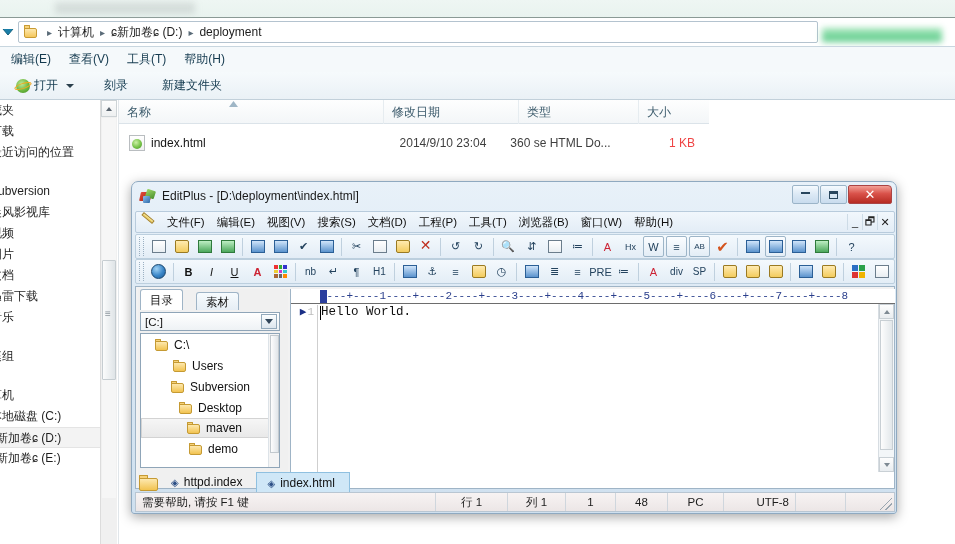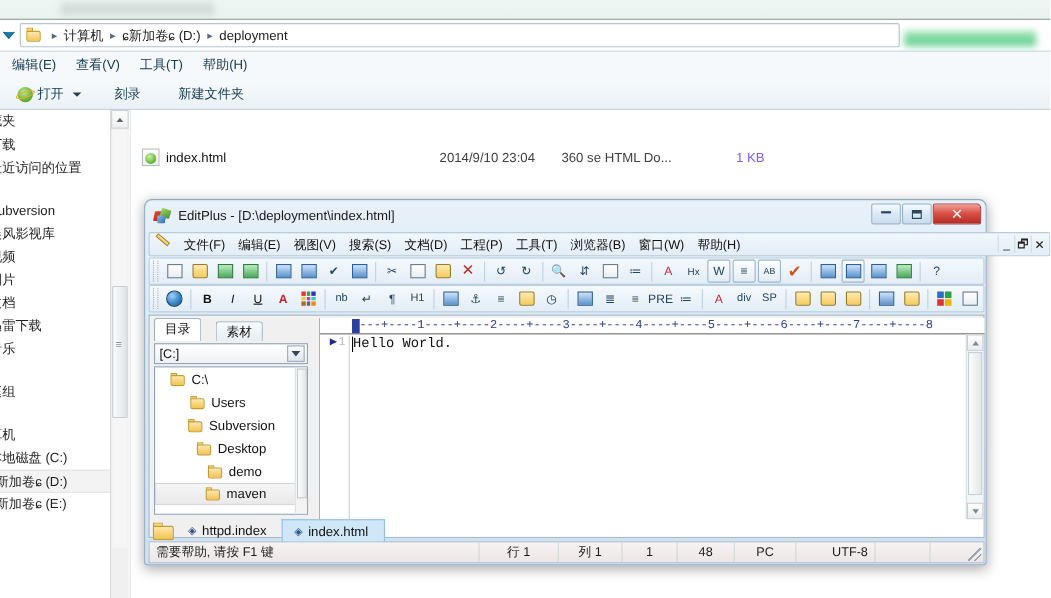--- a/index.html
+++ b/index.html
@@ -161,21 +161,21 @@
     background: linear-gradient(to bottom,#ffffff,#f0f0f0);
     border: 1px solid #b9bdc0;
   }
   .file-ico::after {
     content: ""; position: absolute; left: 2px; top: 3px; width: 10px; height: 10px; border-radius: 50%;
     background: radial-gradient(circle at 40% 35%, #cdf0a6 0%, #76c247 55%, #3f8d22 100%);
   }
   .cell-name { font-size: 12px; color: #141414; width: 225px; white-space: nowrap; }
   .cell-date { font-size: 12px; color: #3f3f3f; width: 135px; text-align: center; white-space: nowrap; }
   .cell-type { font-size: 12px; color: #3f3f3f; width: 120px; white-space: nowrap; }
-  .cell-size { font-size: 12px; color: #8b5cf6; width: 70px; text-align: right; padding-right: 5px; white-space: nowrap; }
+  .cell-size { font-size: 12px; color: #ef4444; width: 70px; text-align: right; padding-right: 5px; white-space: nowrap; }
 
   
   .ep-win {
     position: absolute; left: 131px; top: 181px; width: 766px; height: 333px;
     border-radius: 7px 7px 3px 3px;
     background: linear-gradient(to bottom, #e8f1f9 0%, #dce9f4 38%, #cfe0ef 100%);
     border: 1px solid #8fa9c0;
     box-shadow: 0 3px 12px rgba(0,0,0,.35);
   }
   .ep-title {
@@ -212,21 +212,21 @@
   .wb.close {
     width: 44px;
     border: 1px solid #a44; border-radius: 2px 4px 2px 2px;
     background: linear-gradient(to bottom, #f3a096 0%, #d9524a 45%, #b62b22 100%);
     color: #fff; font-size: 13px; font-weight: bold;
   }
   .wb .minglyph { display:block; width: 9px; height: 3px; border-bottom: 2px solid #29465e; margin-top:-4px;}
   .wb .maxglyph { display:block; width: 9px; height: 8px; border: 1.5px solid #29465e; border-top-width: 3px;}
 
   .ep-menubar {
-    position: absolute; left: 3px; top: 29px; width: 820px; height: 22px;
+    position: absolute; left: 3px; top: 29px; width: 760px; height: 22px;
     background: linear-gradient(to bottom, #f1f7fc, #e3edf6);
     border: 1px solid #b8cbdc; border-radius: 2px;
     display: flex; align-items: center;
   }
   .ep-pencil {
     width: 18px; height: 16px; position: relative; margin: 0 4px 0 3px; flex: 0 0 auto;
   }
   .ep-pencil .body {
     position: absolute; left: 2px; top: 2px; width: 14px; height: 4px;
     background: linear-gradient(to bottom,#fff0a8,#e8c23c); transform: rotate(40deg);
@@ -471,20 +471,29 @@
     <div class="nav-item">ɕ新加卷ɕ (E:)</div>
   </div>
 
   <div class="nav-scroll">
     <div class="up"></div>
     <div class="thumbtrack"></div>
     <div class="thumb"></div>
   </div>
 
   <div class="list-area">
+    <div class="list-hdr">
+      <div class="col" style="width:265px">名称</div>
+      <div class="col" style="width:135px">修改日期</div>
+      <div class="col" style="width:120px">类型</div>
+      <div class="col" style="width:70px;border-right:none">大小</div>
+      <svg class="sortmark" viewBox="0 0 9 6">
+          <path d="M4.5 0 L9 6 L0 6 Z" fill="#9fb6c6"></path>
+        </svg>
+    </div>
     <div class="list-row">
       <span class="file-ico"></span>
       <span class="cell-name">index.html</span>
       <span class="cell-date">2014/9/10 23:04</span>
       <span class="cell-type">360 se HTML Do...</span>
       <span class="cell-size">1 KB</span>
     </div>
   </div>
 
   <div class="ep-win">
@@ -712,33 +721,33 @@
               </span>
             <span>Subversion</span>
           </div>
           <div class="tnode" style="padding-left:38px">
             <span class="tfold">
                 <i class="t"></i>
                 <i class="b"></i>
               </span>
             <span>Desktop</span>
           </div>
+          <div class="tnode sel" style="padding-left:45px">
+            <span class="tfold">
+                <i class="t"></i>
+                <i class="b"></i>
+              </span>
+            <span>maven</span>
+          </div>
           <div class="tnode" style="padding-left:48px">
             <span class="tfold">
                 <i class="t"></i>
                 <i class="b"></i>
               </span>
             <span>demo</span>
-          </div>
-          <div class="tnode sel" style="padding-left:45px">
-            <span class="tfold">
-                <i class="t"></i>
-                <i class="b"></i>
-              </span>
-            <span>maven</span>
           </div>
           <div class="dirtree-sb">
             <div class="th"></div>
           </div>
         </div>
       </div>
 
       <div class="editor">
         <div class="ruler">----+----1----+----2----+----3----+----4----+----5----+----6----+----7----+----8</div>
         <div class="ruler-caretmark"></div>

